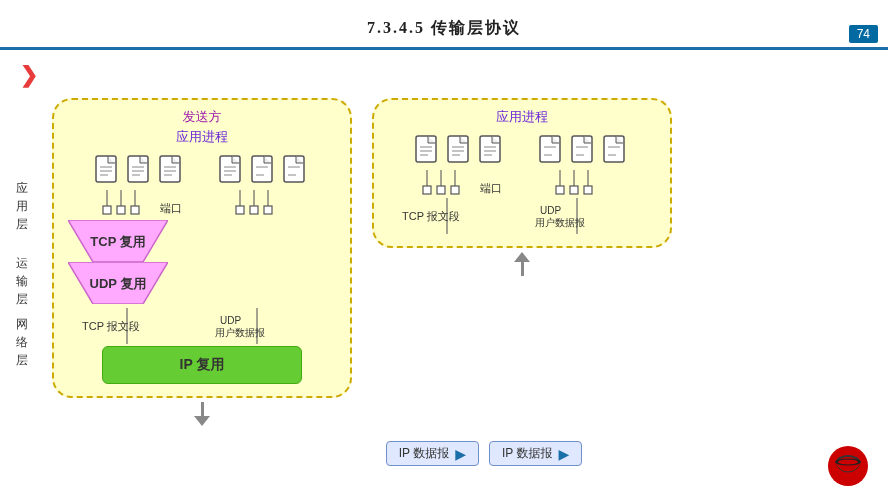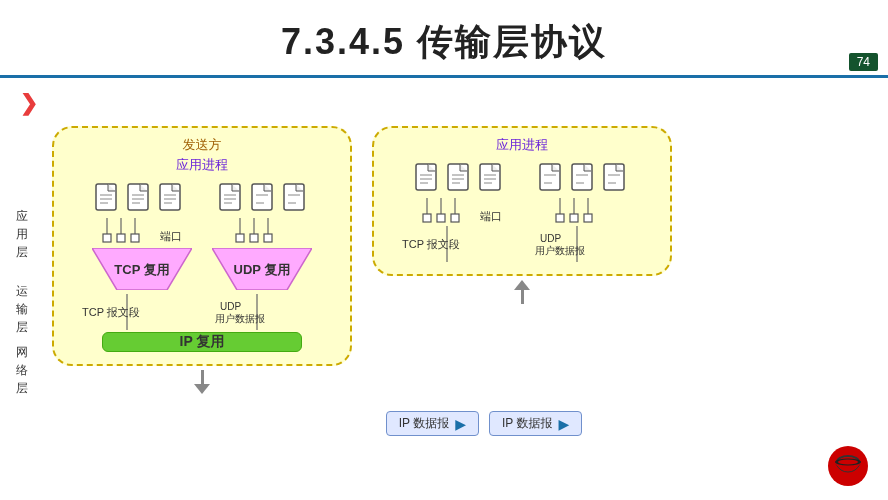--- a/index.html
+++ b/index.html
@@ -13,30 +13,31 @@
     }
 
     
     .page-header {
       text-align: center;
       padding: 18px 0 8px;
       border-bottom: 3px solid #1a6fa8;
       position: relative;
     }
     .page-header h1 {
-      font-size: 36px;
+      font-size: 16px;
       font-weight: bold;
       color: #222;
       letter-spacing: 2px;
+      font-family: Liberation Serif, serif;
     }
     .page-number {
       position: absolute;
       right: 10px;
       bottom: 4px;
-      background: #14532d;
+      background: #0369a1;
       color: #fff;
       font-size: 12px;
       padding: 2px 8px;
       border-radius: 2px;
     }
 
     
     .section-title {
       display: flex;
       align-items: center;
@@ -75,21 +76,21 @@
       background: #ffffcc;
       border: 2px dashed #ccaa00;
       border-radius: 20px;
       padding: 8px 14px 12px;
       width: 310px;
       position: relative;
     }
     .diagram-title {
       text-align: center;
       font-size: 13px;
-      color: #a16207;
+      color: #a21caf;
       margin-bottom: 2px;
     }
     .diagram-subtitle {
       text-align: center;
       font-size: 13px;
       color: #6d28d9;
       margin-bottom: 6px;
     }
 
     
@@ -111,44 +112,43 @@
       position: relative;
     }
     .doc-icon svg {
       width: 28px;
       height: 34px;
     }
 
     
     .funnel-row {
       display: flex;
-      flex-direction: row;
-      justify-content: center;
+      flex-direction: column;
+      justify-content: flex-end;
       align-items: flex-start;
-      gap: 20px;
       margin: 2px 0 4px;
     }
     .funnel {
       display: flex;
       flex-direction: column;
       align-items: center;
     }
 
     
     .ip-row {
       display: flex;
       justify-content: center;
       margin: 2px 0 0;
     }
     .ip-box {
       background: #66cc33;
       border: 1.5px solid #44aa11;
       border-radius: 6px;
       width: 200px;
-      height: 20px;
+      height: 38px;
       display: flex;
       align-items: center;
       justify-content: center;
       font-size: 14px;
       font-weight: bold;
       color: #333;
     }
 
     
     .arrow-section {

